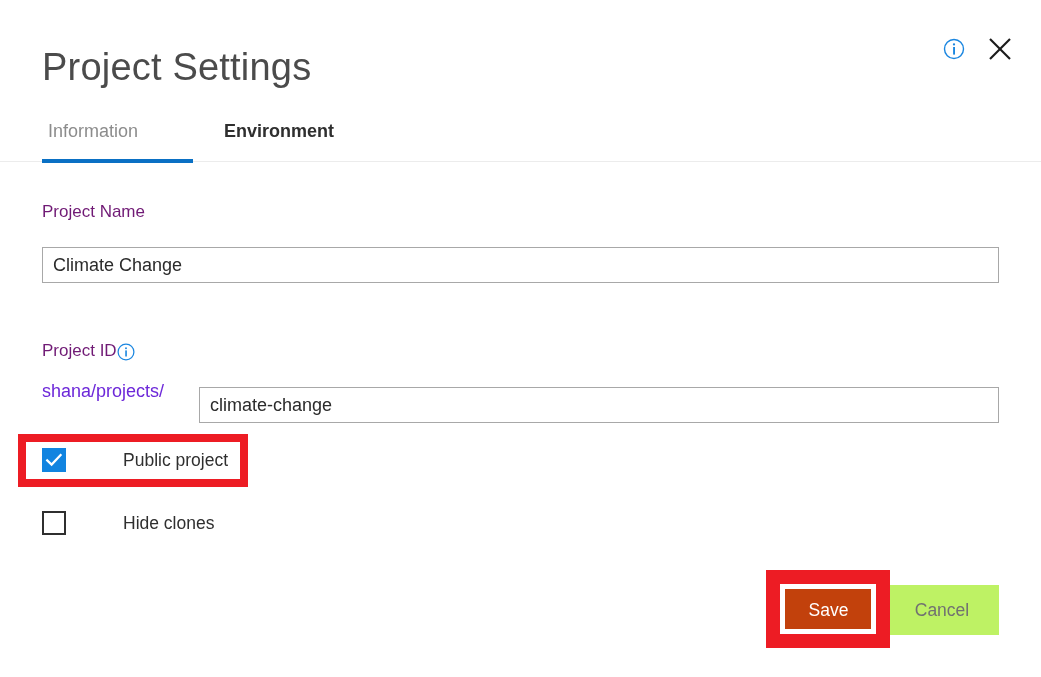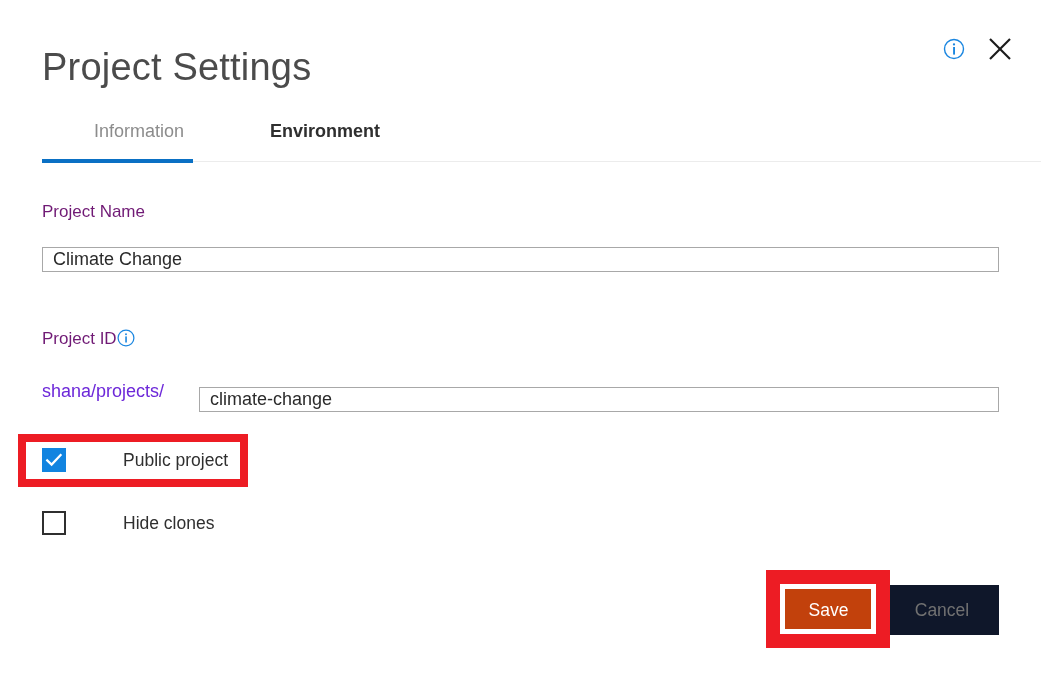--- a/index.html
+++ b/index.html
@@ -65,21 +65,20 @@
   }
 
   
   .tabs {
     position: absolute;
     left: 0;
     right: 0;
     top: 118px;
     height: 44px;
     border-bottom: 1px solid #ececec;
-    margin-left: 46px;
   }
   .tab {
     position: absolute;
     top: 0;
     height: 43px;
     display: flex;
     align-items: flex-start;
     padding-top: 3px;
     font-size: 18px;
     background: none;
@@ -103,27 +102,27 @@
 
   
   .field-label {
     position: absolute;
     left: 42px;
     font-size: 17px;
     color: #701a75;
     white-space: nowrap;
   }
   #label-project-name { top: 202px; }
-  #label-project-id   { top: 329px; display: flex; align-items: flex-start; }
+  #label-project-id   { top: 341px; display: flex; align-items: flex-end; }
 
   .label-info-icon { width: 18px; height: 18px; display: block; }
 
   .text-input {
     position: absolute;
-    height: 25px;
+    height: 36px;
     background: #ffffff;
     border: 1px solid #a8a8a8;
     font-family: inherit;
     font-size: 18px;
     color: #2b2b2b;
     padding: 0 10px;
     outline: none;
   }
   #input-project-name {
     left: 42px;
@@ -199,21 +198,21 @@
     left: 782px;
     top: 585px;
     width: 93px;
     background: #c2410c;
     color: #ffffff;
   }
   #btn-cancel {
     left: 885px;
     top: 585px;
     width: 114px;
-    background: #0f172a;
+    background: #bef264;
     color: #717171;
   }
 
   
   .annotation {
     position: absolute;
     border-style: solid;
     border-color: #ed1c24;
     pointer-events: none;
   }

